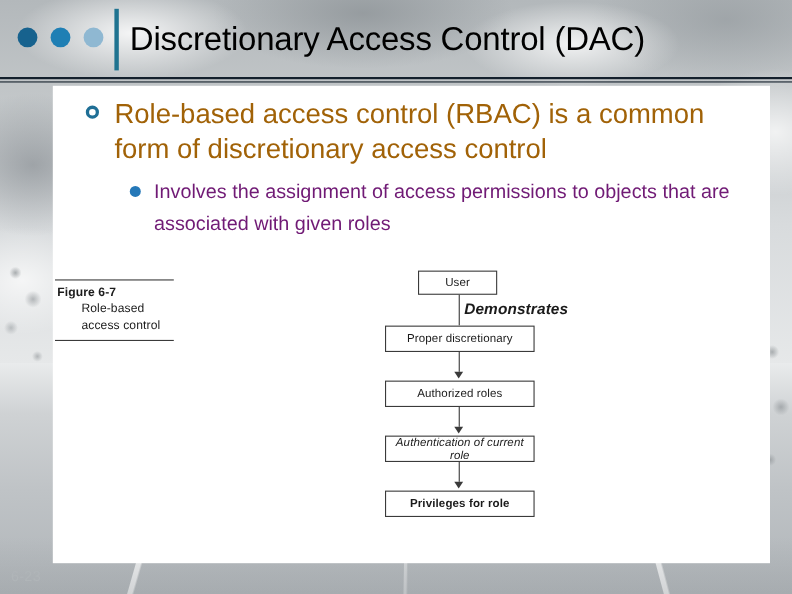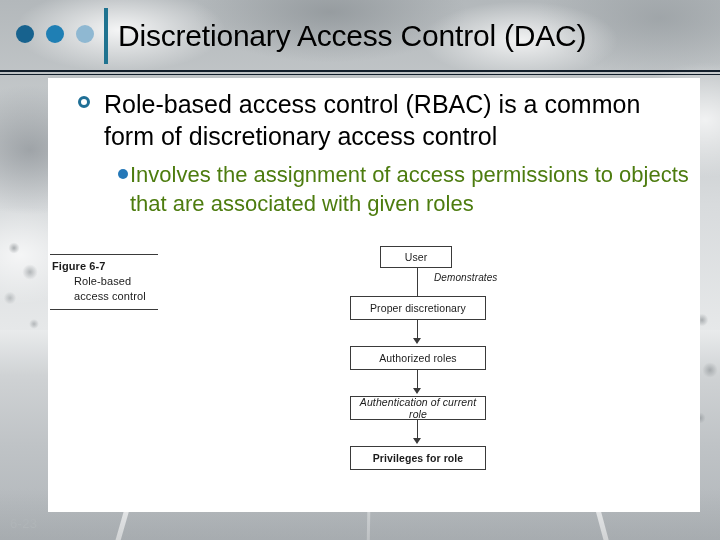--- a/index.html
+++ b/index.html
@@ -108,34 +108,34 @@
   .b1 {
     position:absolute; left:30px; top:10px; width:600px;
   }
   .b1-mark {
     position:absolute; left:0; top:8px;
     width:12px; height:12px; border-radius:50%;
     border:3px solid #1f6f96; background:#fff;
   }
   .b1-text {
     margin-left:26px;
-    font-size:25px; line-height:32px; color:#000000;
+    font-size:25px; line-height:32px; color:#a16207;
   }
 
   .b2 {
     position:absolute; left:70px; top:82px; width:580px;
   }
   .b2-mark {
     position:absolute; left:0; top:9px;
     width:10px; height:10px; border-radius:50%;
     background:#2578b8;
   }
   .b2-text {
-    margin-left:12px;
-    font-size:22px; line-height:29px; color:#4d7c0f;
+    margin-left:22px;
+    font-size:18px; line-height:29px; color:#701a75;
   }
 
   
   .figcap {
     position:absolute; left:2px; top:176px; width:108px;
     font-family:"Liberation Sans", sans-serif;
   }
   .figcap .hr { height:1px; background:#3a3a3a; width:108px; }
   .figcap .hr.bottom { margin-top:3px; }
   .figcap .body { padding:4px 0 2px 2px; }
@@ -179,23 +179,23 @@
     width:0; height:0;
     border-left:4px solid transparent;
     border-right:4px solid transparent;
     border-top:6px solid #3a3a3a;
   }
   .arrow.a2 { top:92px; }
   .arrow.a3 { top:142px; }
   .arrow.a4 { top:192px; }
 
   .demo-label {
-    position:absolute; left:132px; top:26px;
-    font-size:10px; font-style:italic; color:#1b1b1b;
-    white-space:nowrap; letter-spacing:.1px;
+    position:absolute; left:120px; top:26px;
+    font-size:14px; font-style:italic; color:#1b1b1b;
+    white-space:nowrap; letter-spacing:.1px;font-weight:bold;
   }
 
   
   .pagenum {
     position:absolute; left:10px; top:516px;
     font-size:13px; color:#b0b5b8;
     letter-spacing:.3px;
   }
 </style>
 </head>

